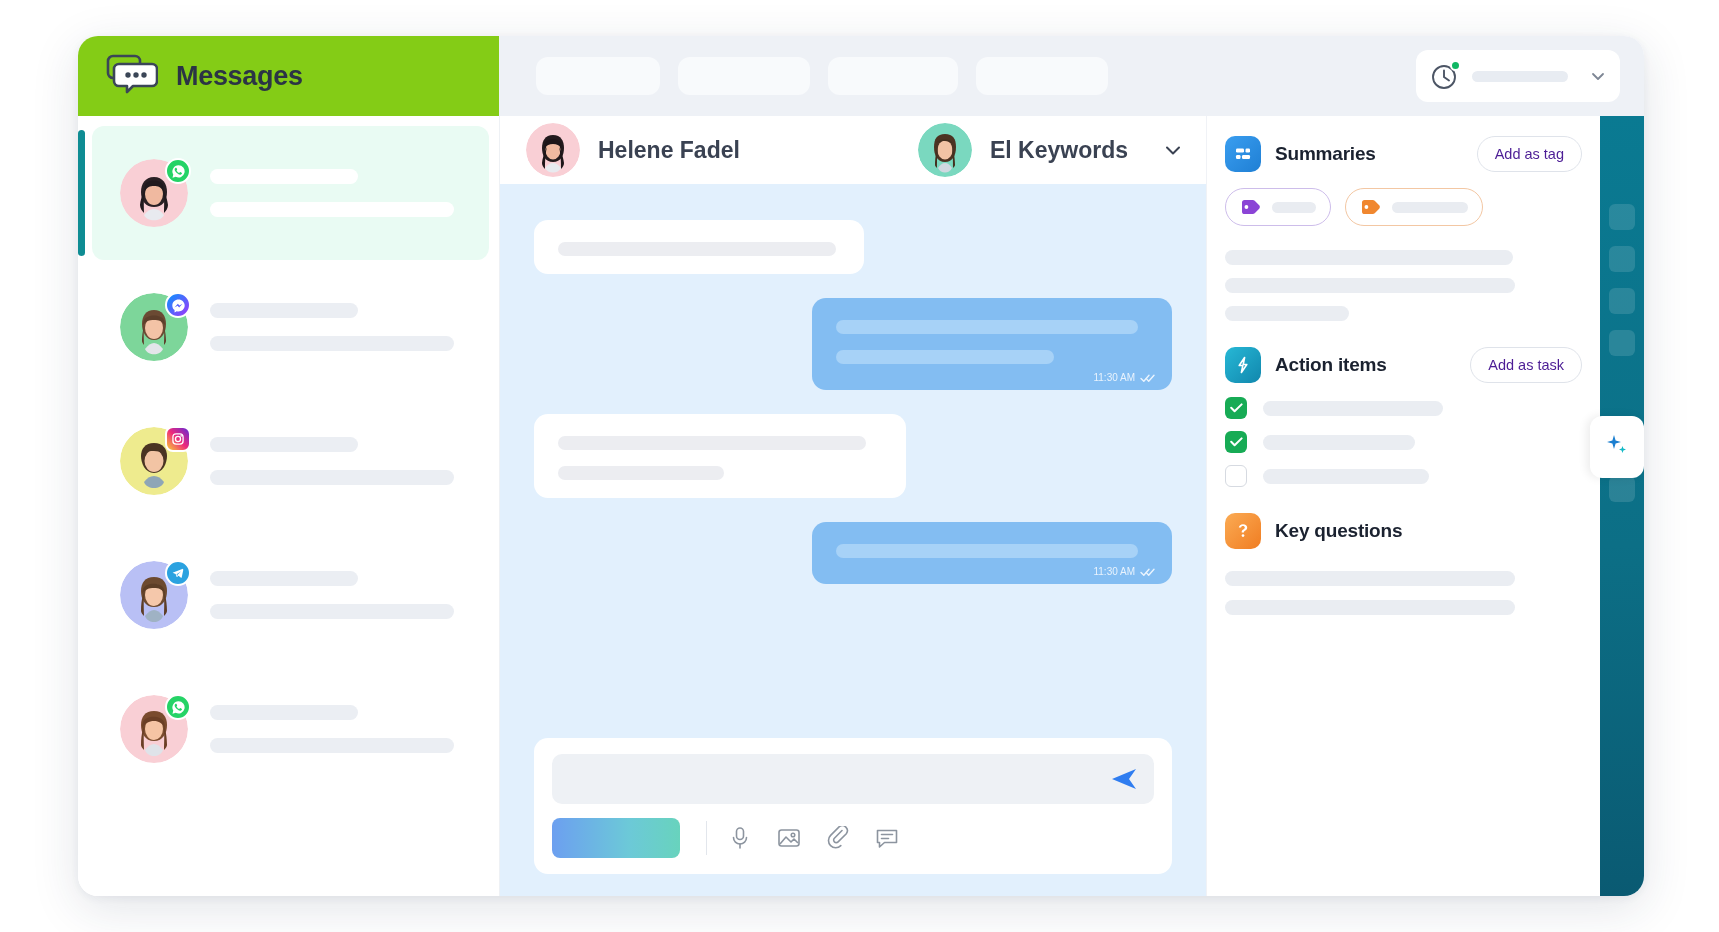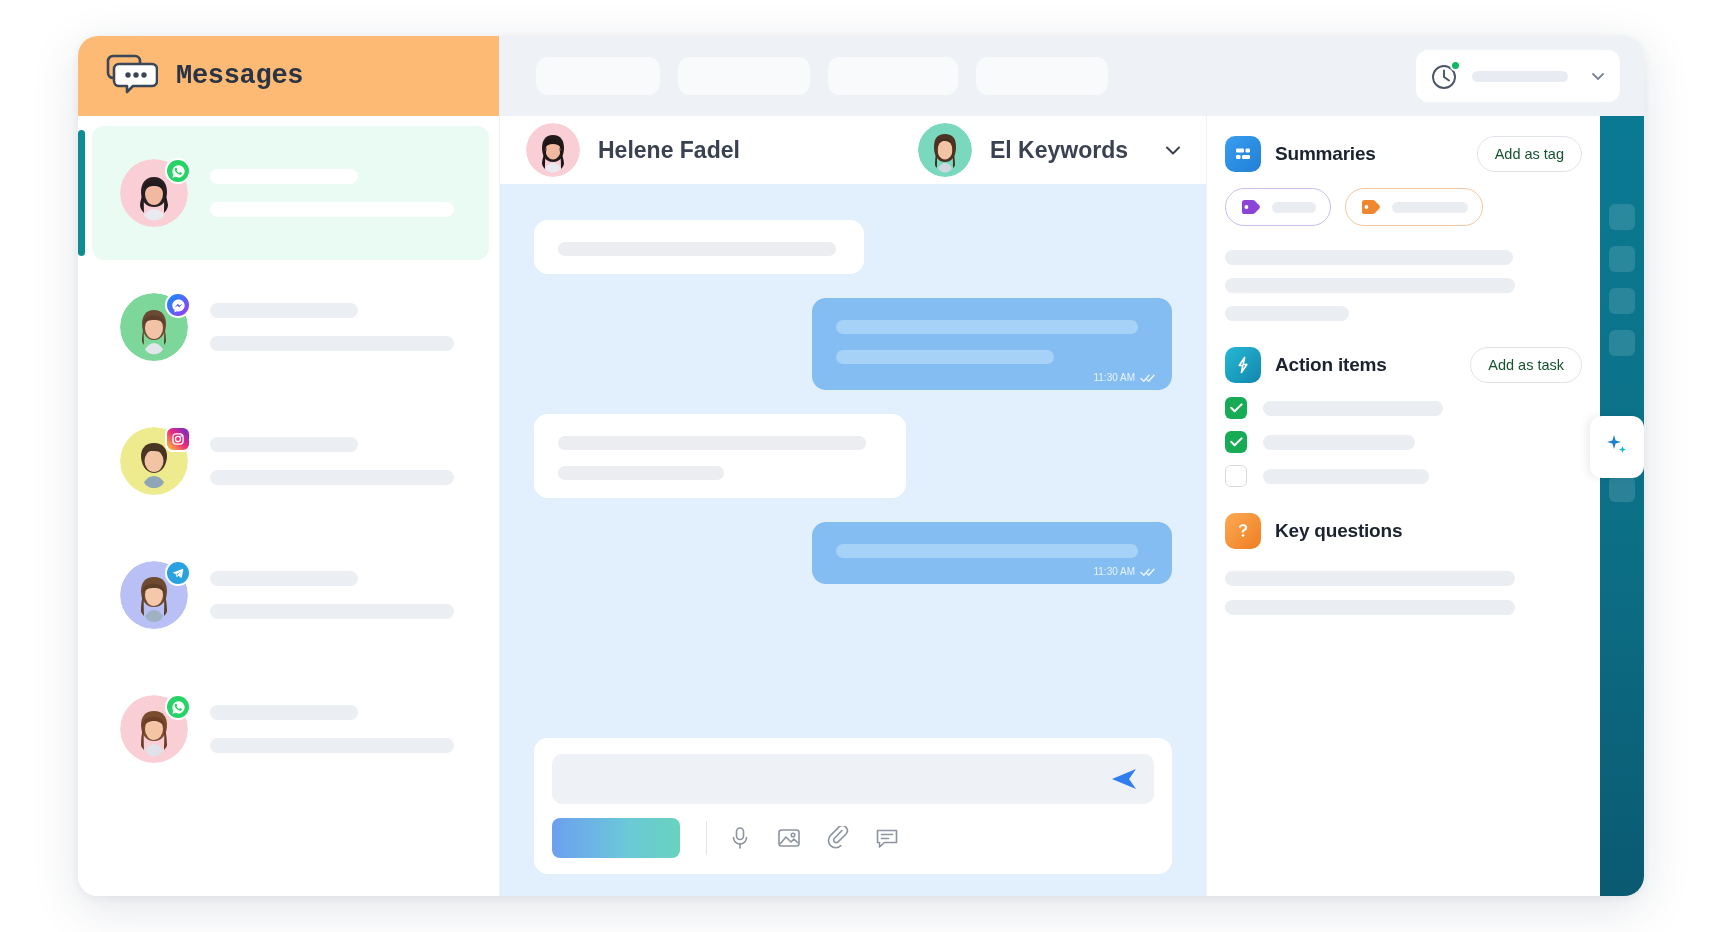--- a/index.html
+++ b/index.html
@@ -21,23 +21,22 @@
     flex-direction: column;
     overflow: hidden;
   }
 
   
   .topbar { height: 80px; display: flex; flex: 0 0 80px; }
   .brand {
     width: 422px; flex: 0 0 422px;
     display: flex; align-items: center; gap: 18px;
     padding-left: 28px;
-    background: #fdba74;
+    background: #84cc16;
     border-right: 1px solid #eef1f5;
-    font-family: Liberation Mono, monospace;
   }
   .brand-title {
     font-size: 27px; font-weight: 700; color: #2b3445; letter-spacing: -.3px;
   }
   .topbar-right {
     flex: 1; background: #eef1f6;
     display: flex; align-items: center; gap: 18px;
     padding: 0 24px 0 36px;
   }
   .nav-pill { height: 38px; border-radius: 12px; background: #f8fafc; }
@@ -199,21 +198,21 @@
   .ins-scroll { flex: 1; padding: 20px 18px 0 18px; overflow: hidden; }
   .sec-head { display: flex; align-items: center; gap: 14px; margin-bottom: 6px; }
   .sec-icon {
     width: 36px; height: 36px; border-radius: 10px; flex: 0 0 36px;
     display: flex; align-items: center; justify-content: center;
   }
   .sec-title { font-size: 19px; font-weight: 700; color: #1b2230; letter-spacing: -.2px; }
   .pill-btn {
     margin-left: auto; height: 36px; padding: 0 17px;
     border: 1px solid #dfe3ea; border-radius: 20px;
-    background: #ffffff; color: #14532d; font-size: 14.5px;
+    background: #ffffff; color: #4c1d95; font-size: 14.5px;
     display: flex; align-items: center;
   }
   .kw-row { display: flex; gap: 14px; margin: 16px 0 24px 0; }
   .kw-tag {
     display: flex; align-items: center; gap: 10px;
     height: 38px; padding: 0 14px; border-radius: 20px;
     border: 1px solid #cdbdea;
   }
   .kw-tag.orange { border-color: #f3c7a3; }
   .kw-ico { width: 22px; height: 16px; flex: 0 0 22px; }

